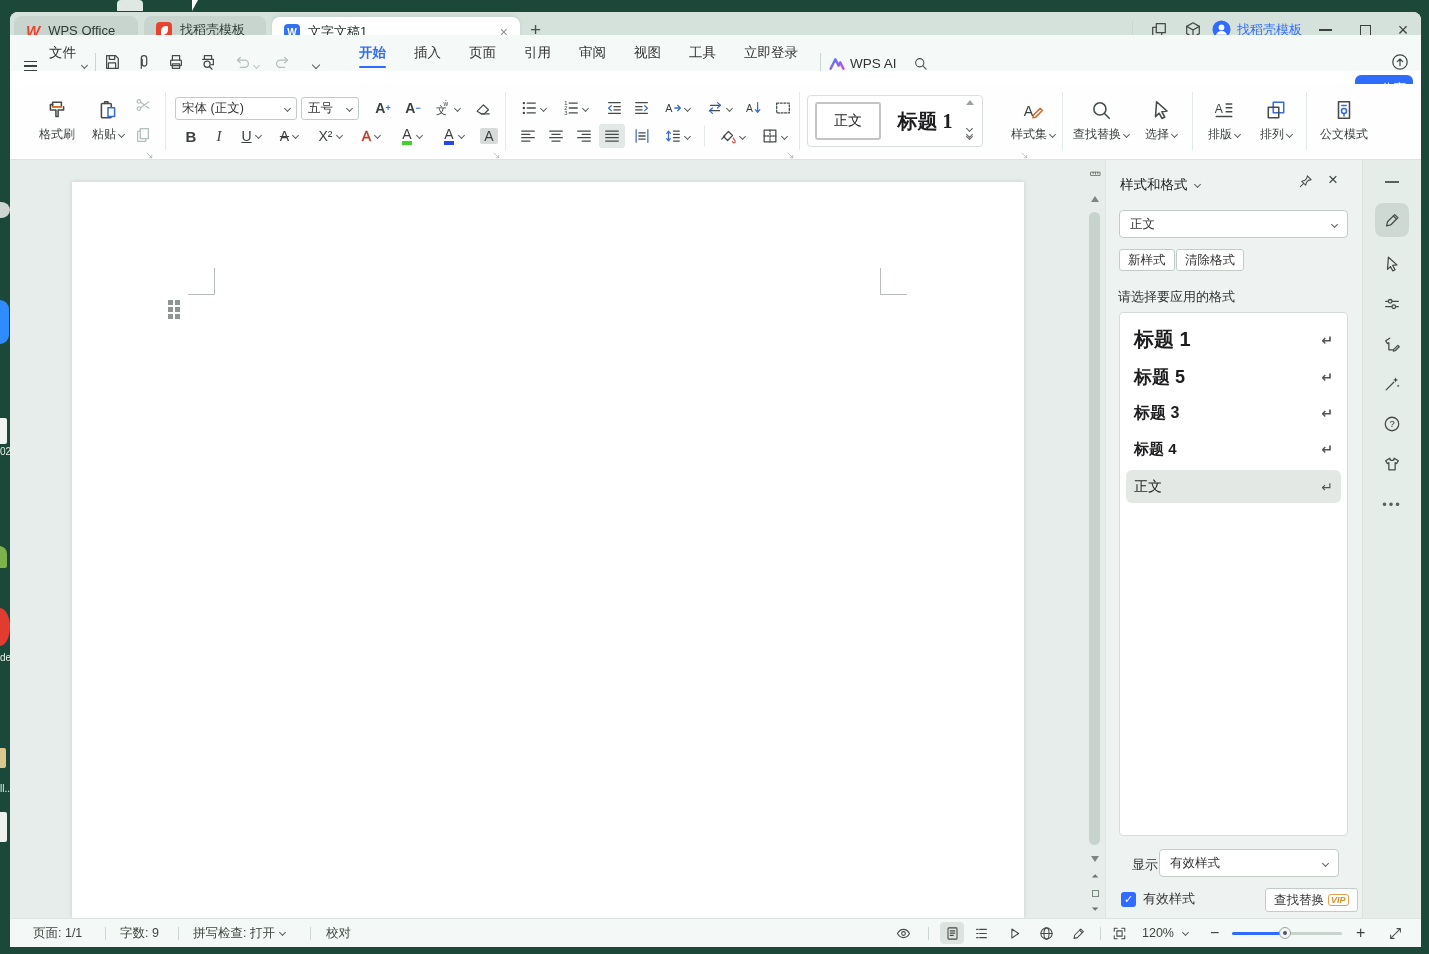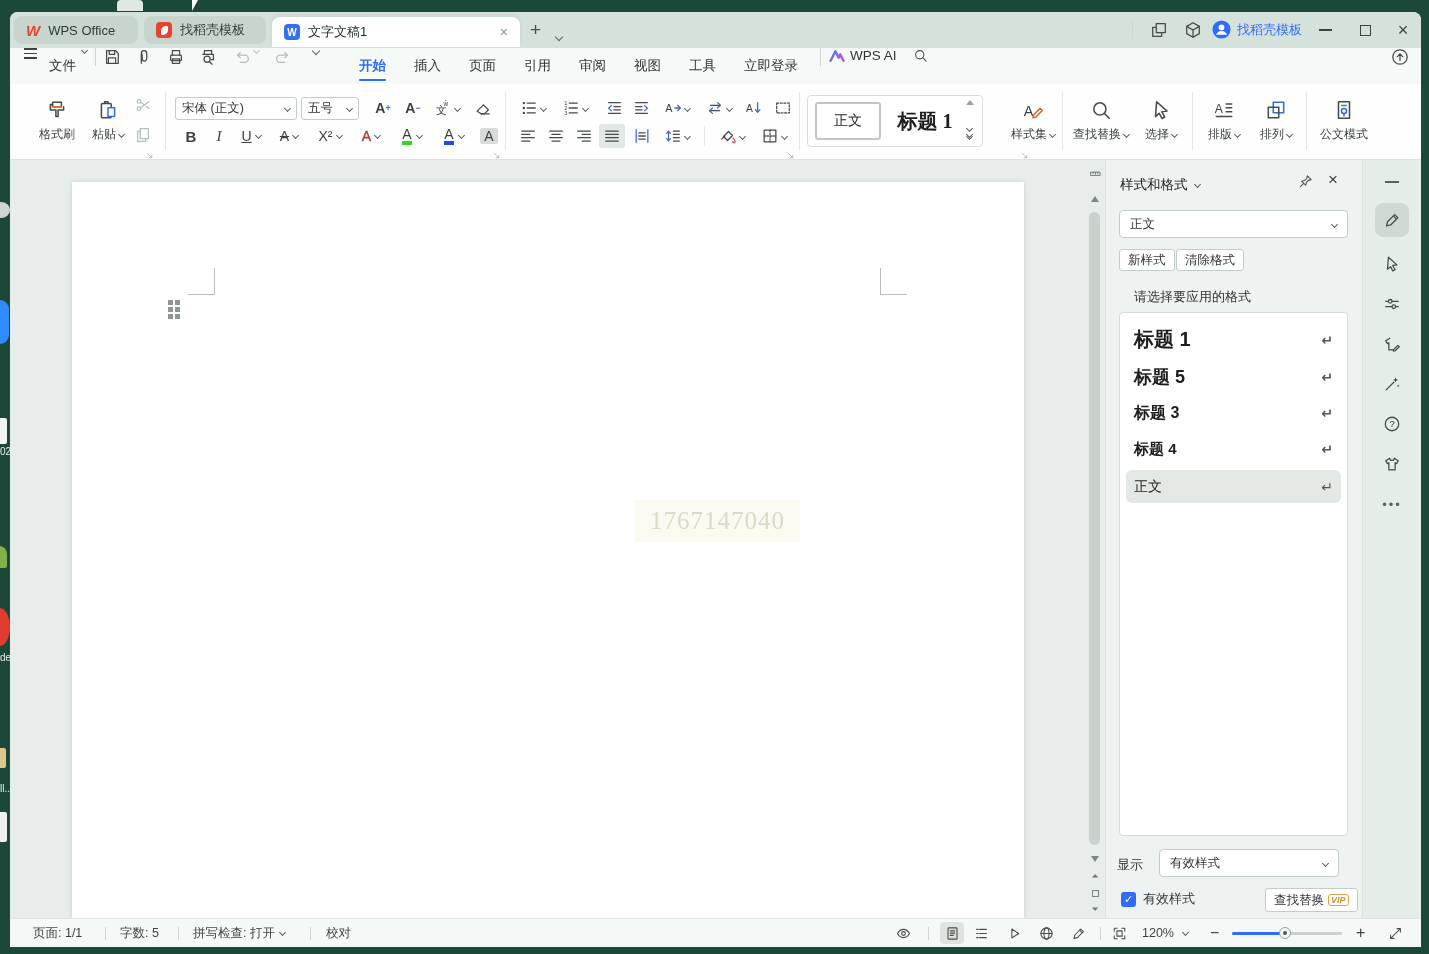--- a/index.html
+++ b/index.html
@@ -11,21 +11,21 @@
   svg.ic.dis{stroke:#b4bfba;}
   .cv{width:6px;height:6px;border-right:1.4px solid #5a615d;border-bottom:1.4px solid #5a615d;transform:rotate(45deg);display:inline-block;}
   .cv.s{width:5px;height:5px;}
   .cv.dis{border-color:#bcc6c1;}
   
   .win{position:absolute;left:10px;top:12px;width:1411px;height:935px;background:#fff;border-radius:8px 8px 0 0;overflow:hidden;}
   .tabbar{position:absolute;left:0;top:0;width:100%;height:36px;background:#d5e1db;}
   .tab{position:absolute;top:5px;height:30px;border-radius:8px 8px 0 0;display:flex;align-items:center;gap:8px;padding:0 12px;font-size:13px;color:#2e3a35;}
   .tab.inactive{background:#c8d5cf;border-radius:8px;top:4px;height:28px;}
   .tab.active{background:#fff;color:#1f2b26;box-shadow:0 -2px 4px rgba(0,0,0,.06);}
-  .menubar{position:absolute;left:0;top:36px;width:100%;height:36px;background:#f5f9f7;display:flex;align-items:flex-start;font-size:13.5px;color:#333;}
+  .menubar{position:absolute;left:0;top:23px;width:100%;height:36px;background:#f5f9f7;display:flex;align-items:flex-end;font-size:13.5px;color:#333;}
   .menu-item{padding:0 14px;height:36px;line-height:36px;position:relative;cursor:default;}
   .menu-item.active{color:#2f6bff;font-weight:bold;}
   .menu-item.active::after{content:"";position:absolute;left:14px;right:14px;bottom:3px;height:2.5px;background:#2f6bff;border-radius:2px;}
   .vdiv{width:1px;height:18px;background:#ccd6d1;}
   .ribbon{position:absolute;left:0;top:72px;width:100%;height:76px;background:#fdfefd;border-bottom:1px solid #dce4e0;}
   .rdiv{position:absolute;top:8px;height:58px;width:1px;background:#e3eae6;}
   .bigbtn{position:absolute;top:6px;width:52px;height:62px;display:flex;flex-direction:column;align-items:center;justify-content:center;gap:5px;font-size:12px;color:#3a403d;border-radius:4px;}
   .bigbtn .lbl{display:flex;align-items:center;gap:3px;white-space:nowrap;}
   .selbox{position:absolute;border:1px solid #c3cdc8;border-radius:3px;background:#fff;display:flex;align-items:center;font-size:12.5px;color:#333;padding:0 6px;justify-content:space-between;}
   .tbtn{position:absolute;width:26px;height:24px;display:flex;align-items:center;justify-content:center;border-radius:3px;font-size:14px;color:#3a403d;}
@@ -691,21 +691,20 @@
       <div class="mark" style="left:178px;top:108px;border-right:1px solid #b7bdb9;border-bottom:1px solid #b7bdb9;"></div>
       <div class="mark" style="left:870px;top:108px;border-left:1px solid #b7bdb9;border-bottom:1px solid #b7bdb9;"></div>
       <div class="abs" style="left:158px;top:140px;width:18px;height:22px;display:grid;grid-template-columns:repeat(2,5px);grid-template-rows:repeat(3,5px);gap:2px;">
         <i style="background:#8f9692;"></i>
           <i style="background:#8f9692;"></i>
           <i style="background:#8f9692;"></i>
           <i style="background:#8f9692;"></i>
           <i style="background:#8f9692;"></i>
           <i style="background:#8f9692;"></i>
       </div>
-      <div class="watermark">1767147040</div>
     </div>
 
     <div class="scrollcol">
       <div class="navic" style="top:6px;">
           <svg class="ic sm" style="stroke:#6b756f;width:13px;height:13px;">
             <use href="#s-ruler"></use>
           </svg>
         </div>
       <div class="navic" style="top:32px;">
           <span style="width:0;height:0;border-left:4.5px solid transparent;border-right:4.5px solid transparent;border-bottom:6px solid #7d8781;display:block;"></span>
@@ -732,21 +731,21 @@
           </svg>
         </div>
       <div class="abs" style="left:222px;top:10px;font-size:17px;color:#3c433f;">×</div>
 
       <div class="abs selbox" style="left:13px;top:50px;width:229px;height:28px;border-radius:4px;padding:0 10px;">
         <span>正文</span>
           <span class="cv s"></span>
       </div>
       <button class="pbtn abs" style="left:13px;top:89px;">新样式</button>
       <button class="pbtn abs" style="left:70px;top:89px;">清除格式</button>
-      <div class="abs" style="left:28px;top:128px;color:#30363.3;color:#333;">请选择要应用的格式</div>
+      <div class="abs" style="left:12px;top:128px;color:#30363.3;color:#333;">请选择要应用的格式</div>
 
       <div class="listbox">
         <div class="srow" style="height:37px;font-weight:bold;font-size:20px;">
           <span>标题 1</span>
             <span class="ret">↵</span>
         </div>
         <div class="srow" style="height:37px;font-weight:bold;font-size:18px;">
           <span>标题 5</span>
             <span class="ret">↵</span>
         </div>
@@ -757,21 +756,21 @@
         <div class="srow" style="height:36px;font-weight:bold;font-size:15px;">
           <span>标题 4</span>
             <span class="ret">↵</span>
         </div>
         <div class="srow" style="height:33px;font-size:14px;background:#e3e8e5;border-radius:6px;margin:3px 6px 0 6px;padding:0 8px;">
           <span>正文</span>
             <span class="ret">↵</span>
         </div>
       </div>
 
-      <div class="abs" style="left:11px;top:696px;">显示</div>
+      <div class="abs" style="left:26px;top:696px;">显示</div>
       <div class="abs selbox" style="left:53px;top:689px;width:180px;height:28px;border-radius:4px;padding:0 10px;">
         <span>有效样式</span>
           <span class="cv s"></span>
       </div>
       <div class="abs" style="left:15px;top:730px;display:flex;align-items:center;gap:7px;">
         <span class="chkbox">✓</span>
         <span>有效样式</span>
       </div>
       <button class="pbtn abs" style="left:159px;top:728px;height:24px;gap:4px;">
         <span>查找替换</span>
@@ -818,21 +817,21 @@
             <use href="#s-skin"></use>
           </svg>
         </div>
       <div class="sbic" style="top:327px;color:#5a615d;font-size:13px;letter-spacing:2px;">•••</div>
     </div>
   </div>
 
   <div class="statusbar">
     <div class="st" style="left:23px;">页面: 1/1</div>
     <div class="sdiv" style="left:95px;"></div>
-    <div class="st" style="left:110px;">字数: 5</div>
+    <div class="st" style="left:110px;">字数: 9</div>
     <div class="sdiv" style="left:168px;"></div>
     <div class="st" style="left:183px;">
         <span>拼写检查: 打开</span>
         <span class="cv s" style="margin-bottom:2px;"></span>
       </div>
     <div class="sdiv" style="left:300px;"></div>
     <div class="st" style="left:316px;">校对</div>
 
     <div class="st" style="left:886px;">
         <svg class="ic sm">

